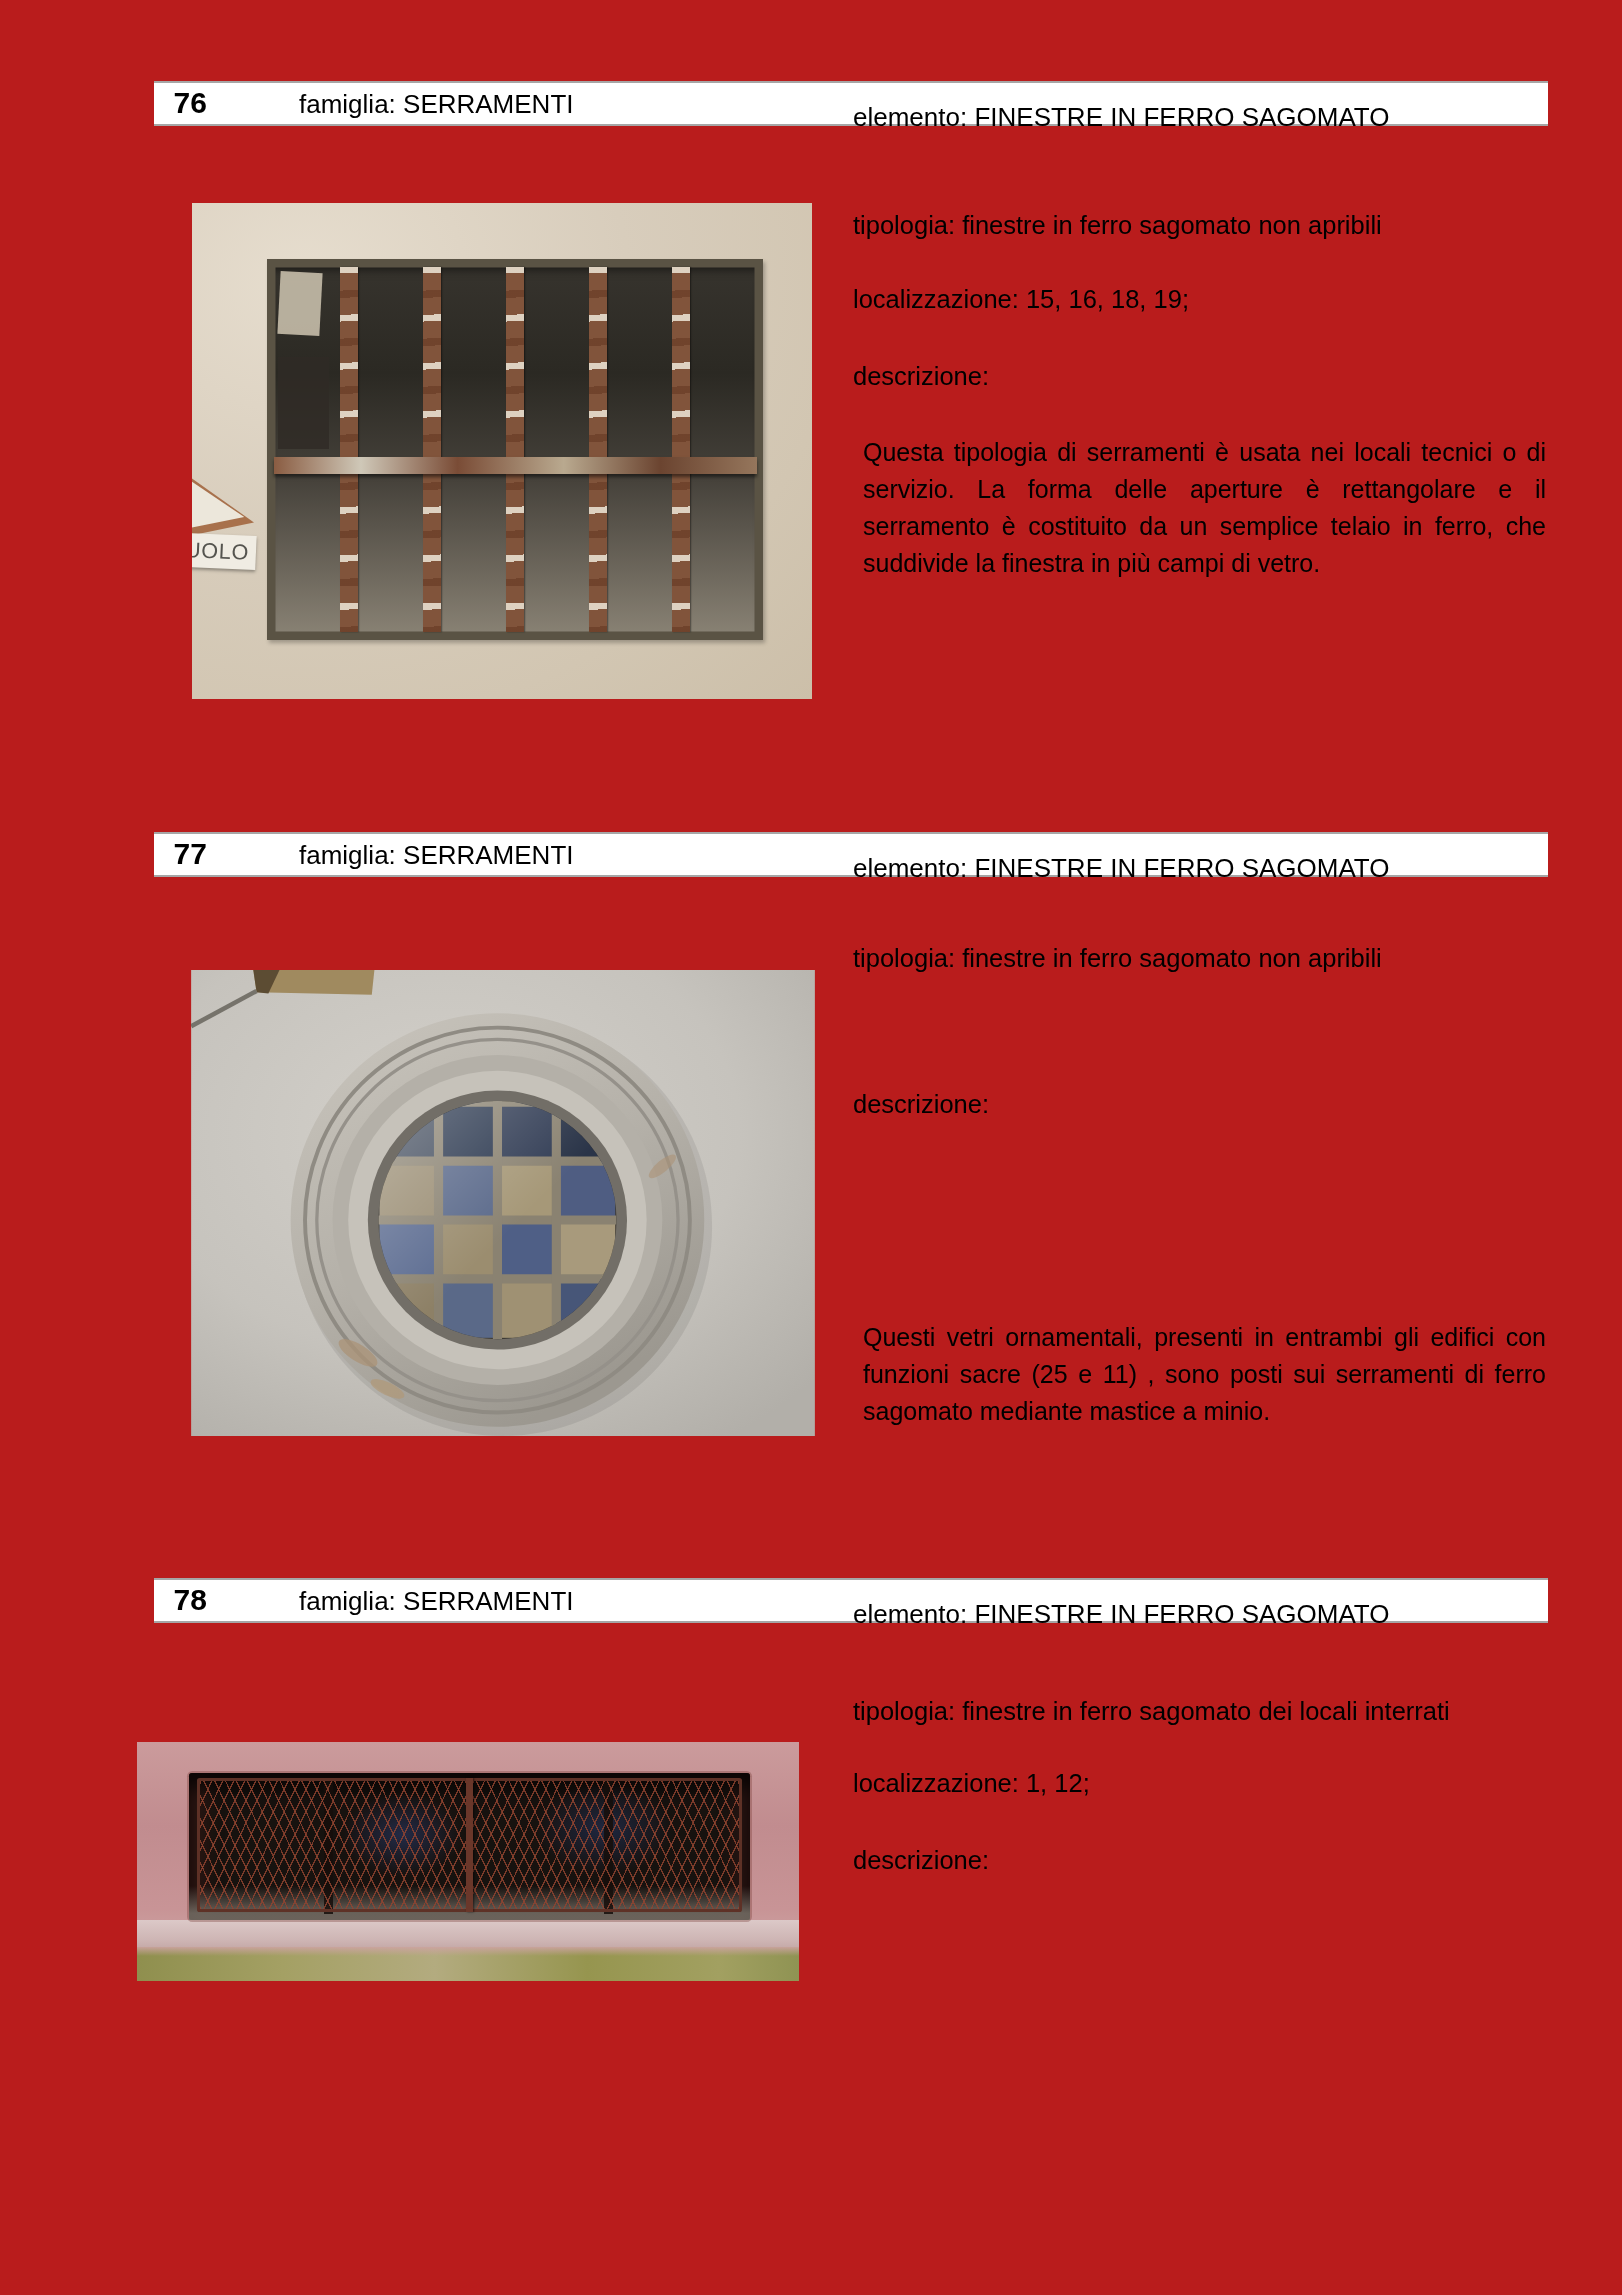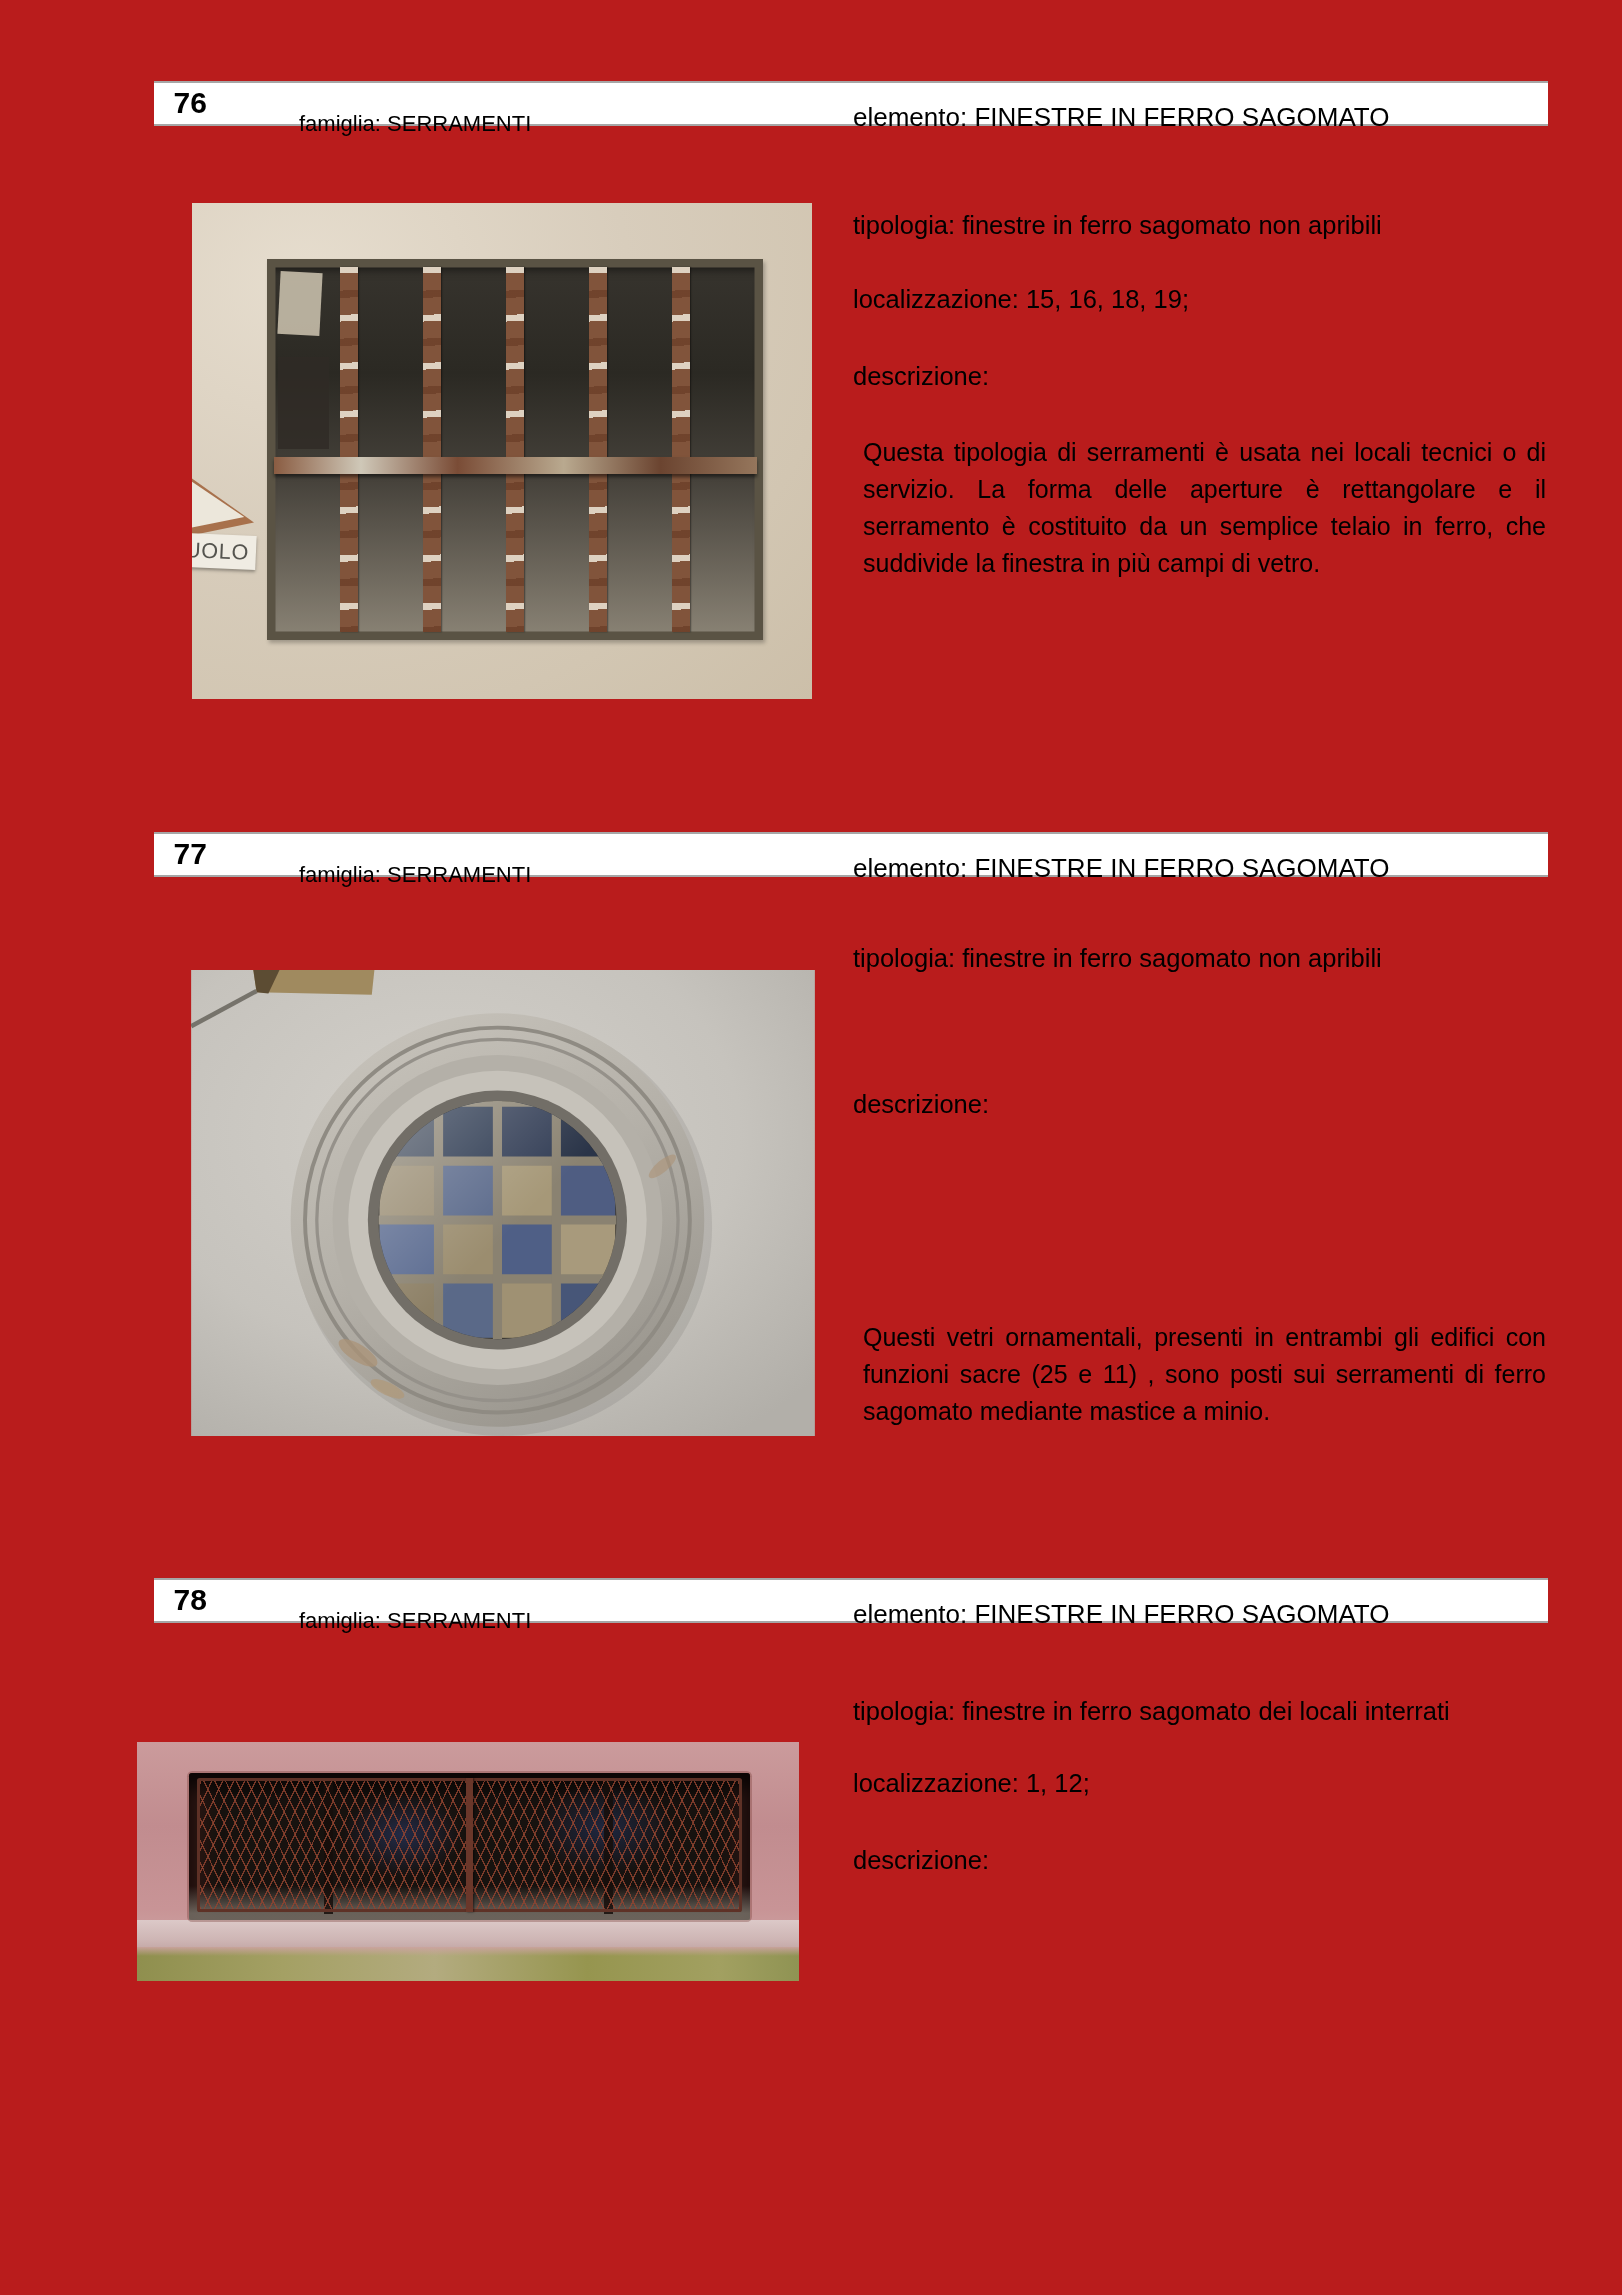--- a/index.html
+++ b/index.html
@@ -3,21 +3,21 @@
 <meta charset="utf-8">
 <style>
   html,body{margin:0;padding:0;background:#ffffff;}
   .page{position:relative;width:1623px;height:2295px;background:#b91c1c;
         font-family:"Liberation Sans",sans-serif;color:#000;overflow:hidden;padding-left:24px;}
 
   
   .band{position:absolute;left:154px;width:1394px;height:41px;
         border-top:2px solid #a6a6a6;border-bottom:2px solid #a6a6a6;background:#fff;}
   .band .num{position:absolute;left:19.6px;top:3.3px;font-size:30px;font-weight:bold;line-height:34px;}
-  .band .fam{position:absolute;left:145px;top:5.9px;font-size:22px;line-height:30px;margin-top:20px;}
+  .band .fam{position:absolute;left:145px;top:5.9px;font-size:26px;line-height:30px;}
   .band .ele{position:absolute;left:699px;top:19px;font-size:26px;line-height:30px;}
 
   
   .meta{position:absolute;left:853px;width:703px;font-size:25.5px;line-height:33px;}
   .para{position:absolute;left:853px;width:703px;font-size:25px;line-height:37px;text-align:justify;}
   .para p{margin:10px;}
 
   
   .photo{position:absolute;overflow:hidden;}
 

